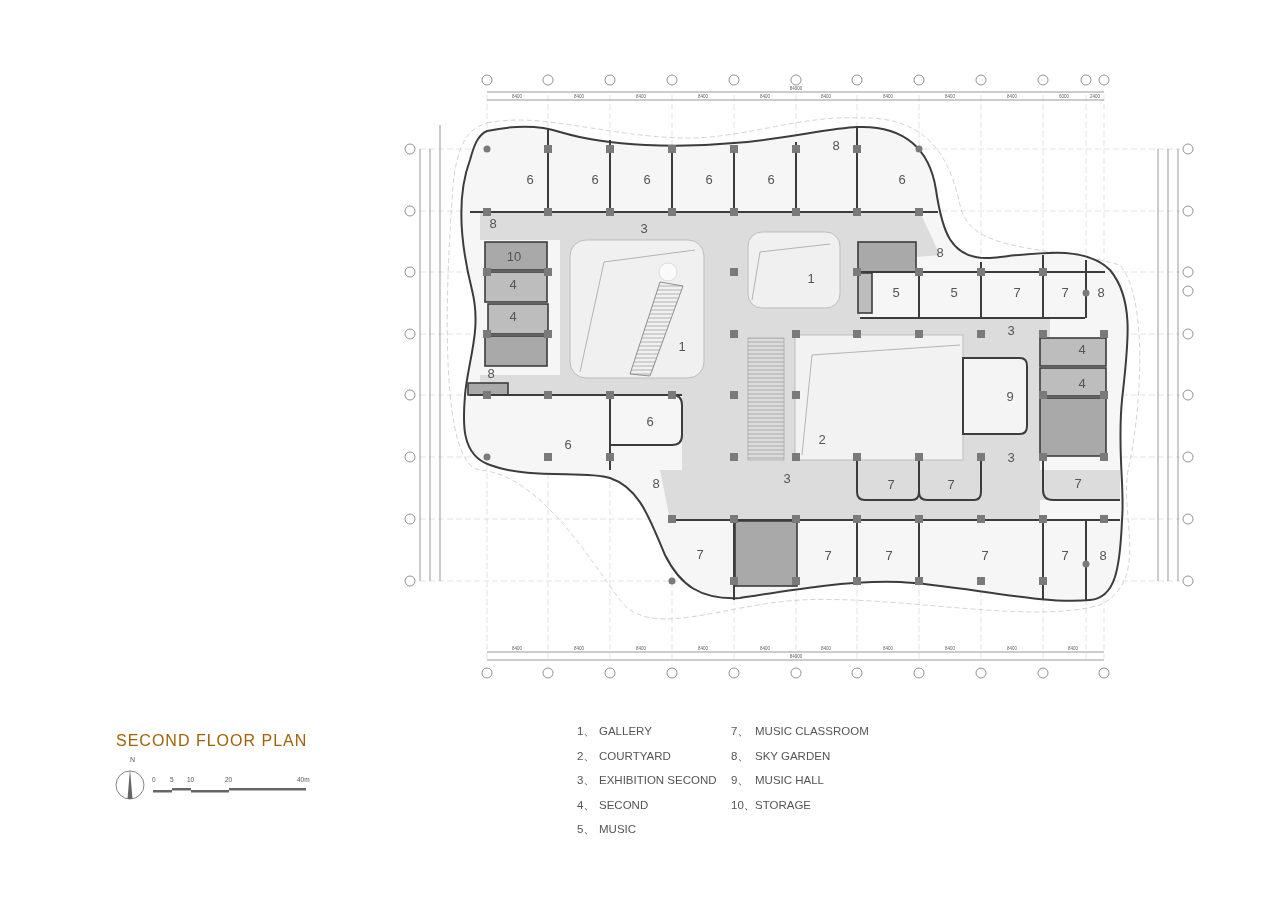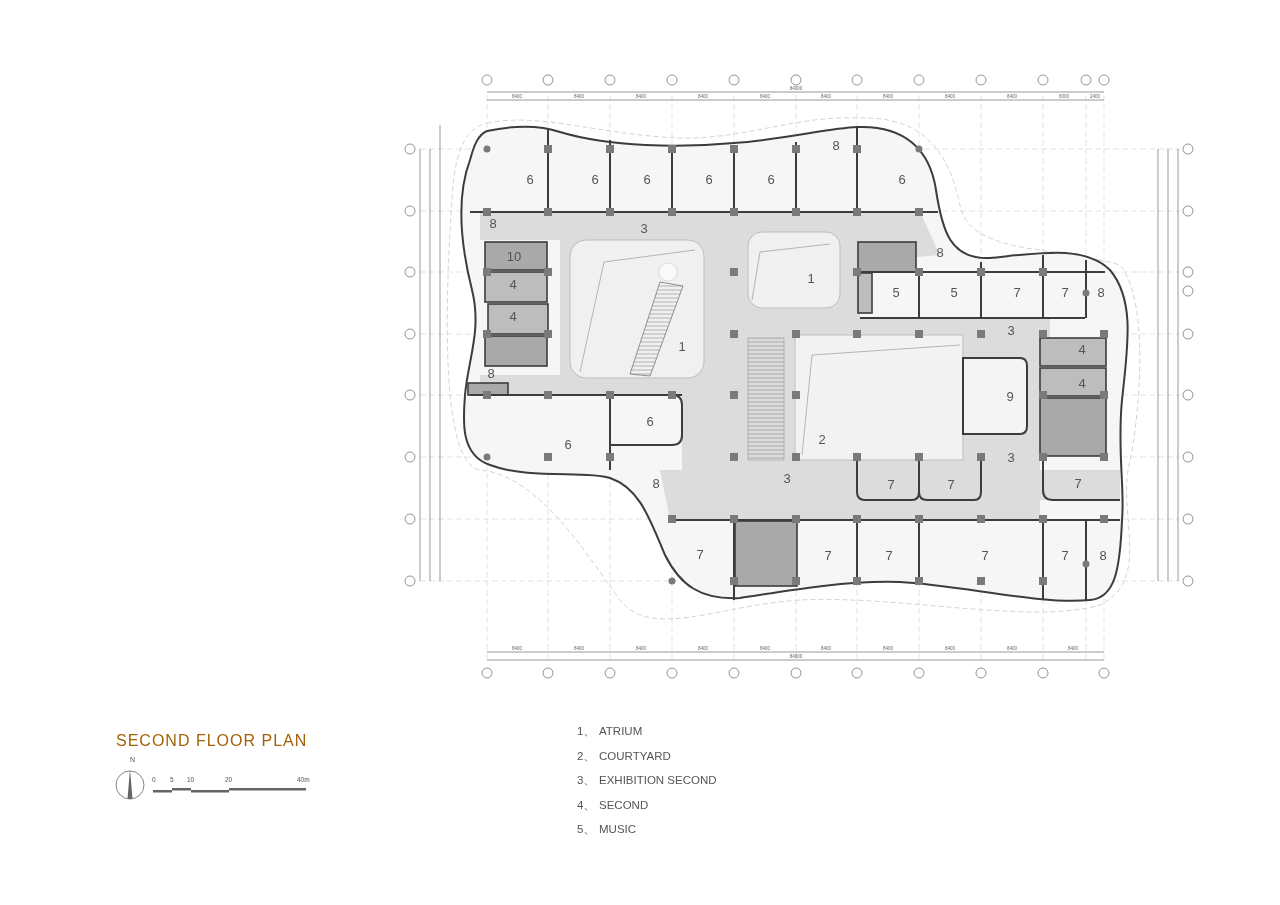--- a/index.html
+++ b/index.html
@@ -335,21 +335,25 @@
       <rect x="3" y="16" width="19" height="2.5"></rect>
       <rect x="22" y="14" width="19" height="2.5"></rect>
       <rect x="41" y="16" width="38" height="2.5"></rect>
       <rect x="79" y="14" width="77" height="2.5"></rect>
     </g>
   </svg>
 </div>
 
 <div class="legend">
   <div class="col col1" style="left:0;">
-    <div class="row"><span class="num">1、</span><span>ATRIUM</span></div>
+    <div class="row"><span class="num">1、</span><span>GALLERY</span></div>
     <div class="row"><span class="num">2、</span><span>COURTYARD</span></div>
     <div class="row"><span class="num">3、</span><span>EXHIBITION SECOND</span></div>
     <div class="row"><span class="num">4、</span><span>SECOND</span></div>
     <div class="row"><span class="num">5、</span><span>MUSIC</span></div>
   </div>
   <div class="col col2" style="left:154px;">
+    <div class="row"><span class="num">7、</span><span>MUSIC CLASSROOM</span></div>
+    <div class="row"><span class="num">8、</span><span>SKY GARDEN</span></div>
+    <div class="row"><span class="num">9、</span><span>MUSIC HALL</span></div>
+    <div class="row"><span class="num">10、</span><span>STORAGE</span></div>
   </div>
 </div>
 
 </body></html>

